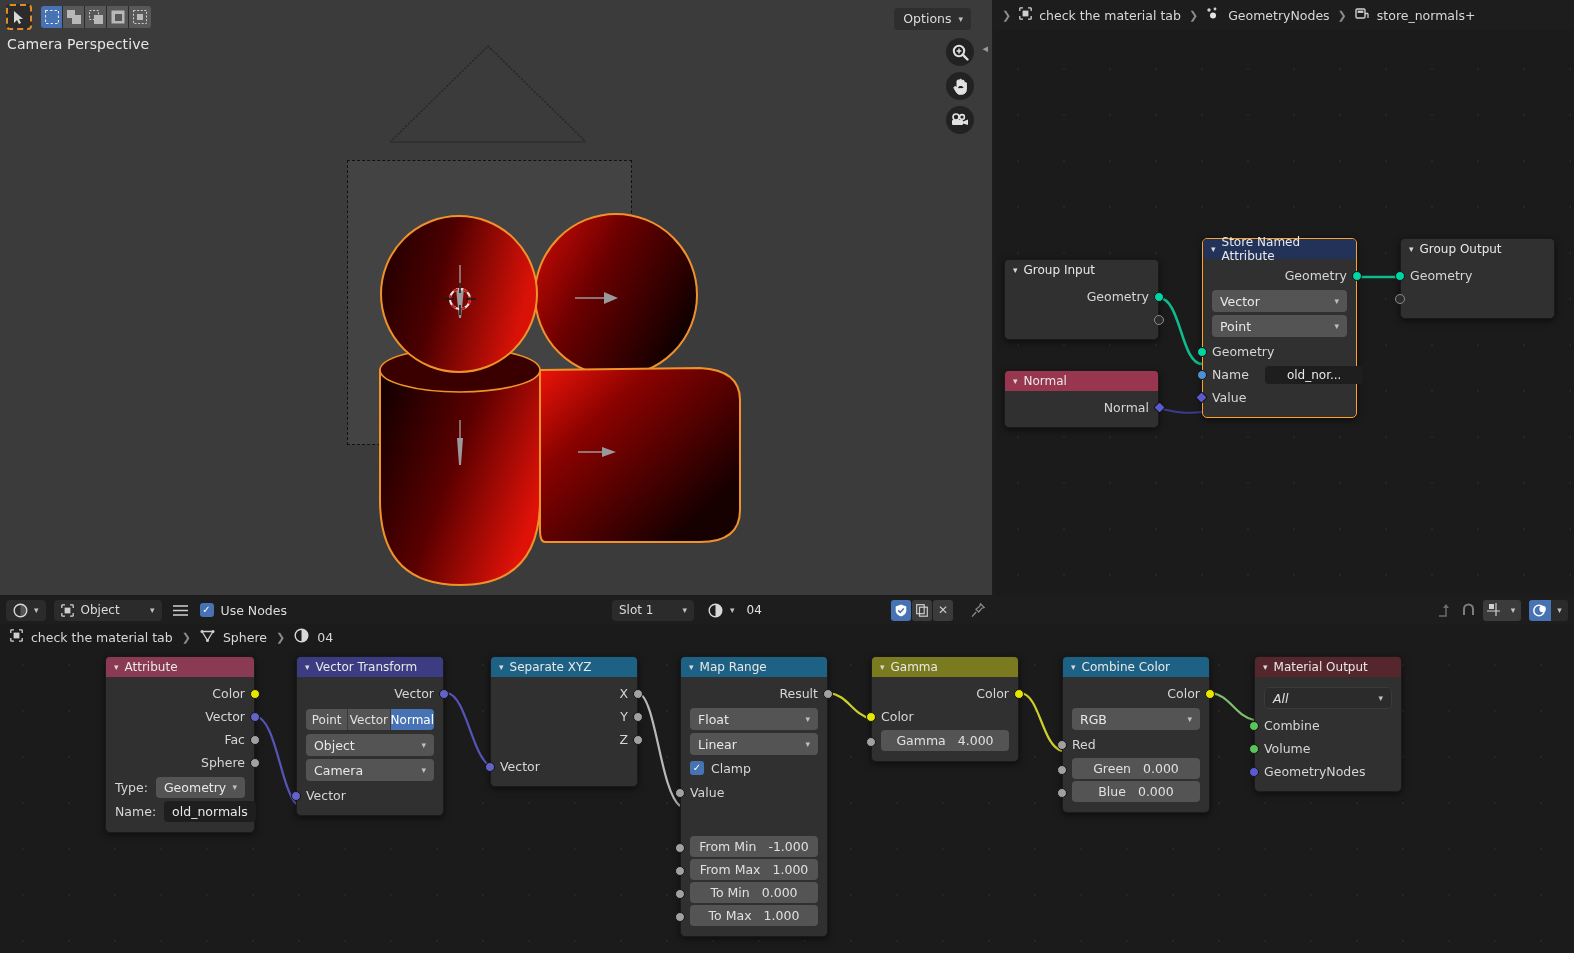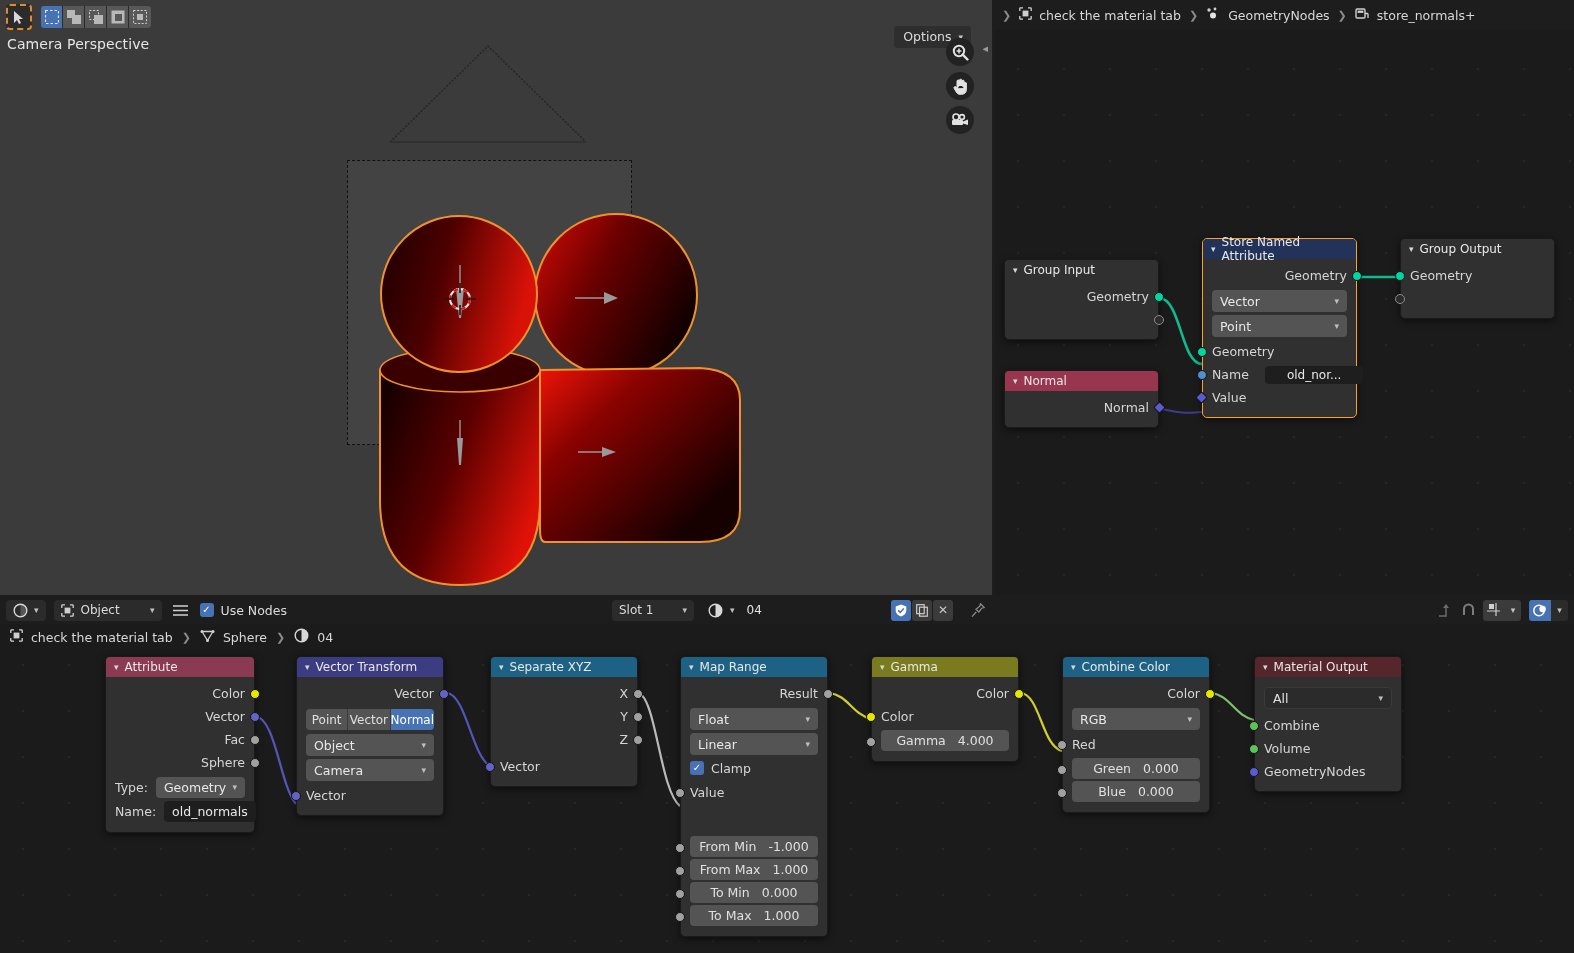--- a/index.html
+++ b/index.html
@@ -50,21 +50,21 @@
   .mode-btn:last-child { border-radius: 0 3px 3px 0; border-right: none; }
   #vp-label {
     position: absolute; left: 7px; top: 36px;
     color: #e6e6e6; font-size: 14px; letter-spacing: .1px;
   }
   #vp-options {
     position: absolute; right: 20px; top: 7px;
     background: #2e2e2e; border: 1px solid #3c3c3c; border-radius: 4px;
     color: #dcdcdc; font-size: 12.5px;
     padding: 3px 8px 4px 9px;
-    display: flex; align-items: center; gap: 7px; margin-top: 18px;
+    display: flex; align-items: center; gap: 7px;
   }
   #vp-gizmos {
     position: absolute; right: 18px; top: 38px;
     display: flex; flex-direction: column; gap: 6px; align-items: center;
   }
   .gizmo {
     width: 28px; height: 28px; border-radius: 50%;
     background: #222; display:flex; align-items:center; justify-content:center;
   }
   #vp-collapse {
@@ -210,20 +210,21 @@
     position: relative; margin: 2px 9px; height: 21px;
     background: #545454; border-radius: 4px;
     display:flex; align-items:center; justify-content:center; gap: 12px;
     color: #e0e0e0; font-size: 12.5px;
   }
   .pill-drop {
     margin: 5px 9px; height: 22px; background: #2b2b2b; border-radius: 4px;
     display:flex;align-items:center;justify-content:space-between;
     padding: 0 8px; color: #e0e0e0; font-size: 12.5px;
     border: 1px solid #3a3a3a;
+    font-style: italic;
   }
   .chev { font-size: 9px; color: #c0c0c0; }
   .chev-head { font-size: 9px; color: #d8d8d8; }
 
   svg.wires { position: absolute; inset: 0; width: 100%; height: 100%; pointer-events: none; }
   .h-input { background: #303030; }
   .h-store { background: #223259; }
   .h-attr  { background: #8a3a52; }
   .h-vect  { background: #3c3c83; }
   .h-conv  { background: #1d6184; }

